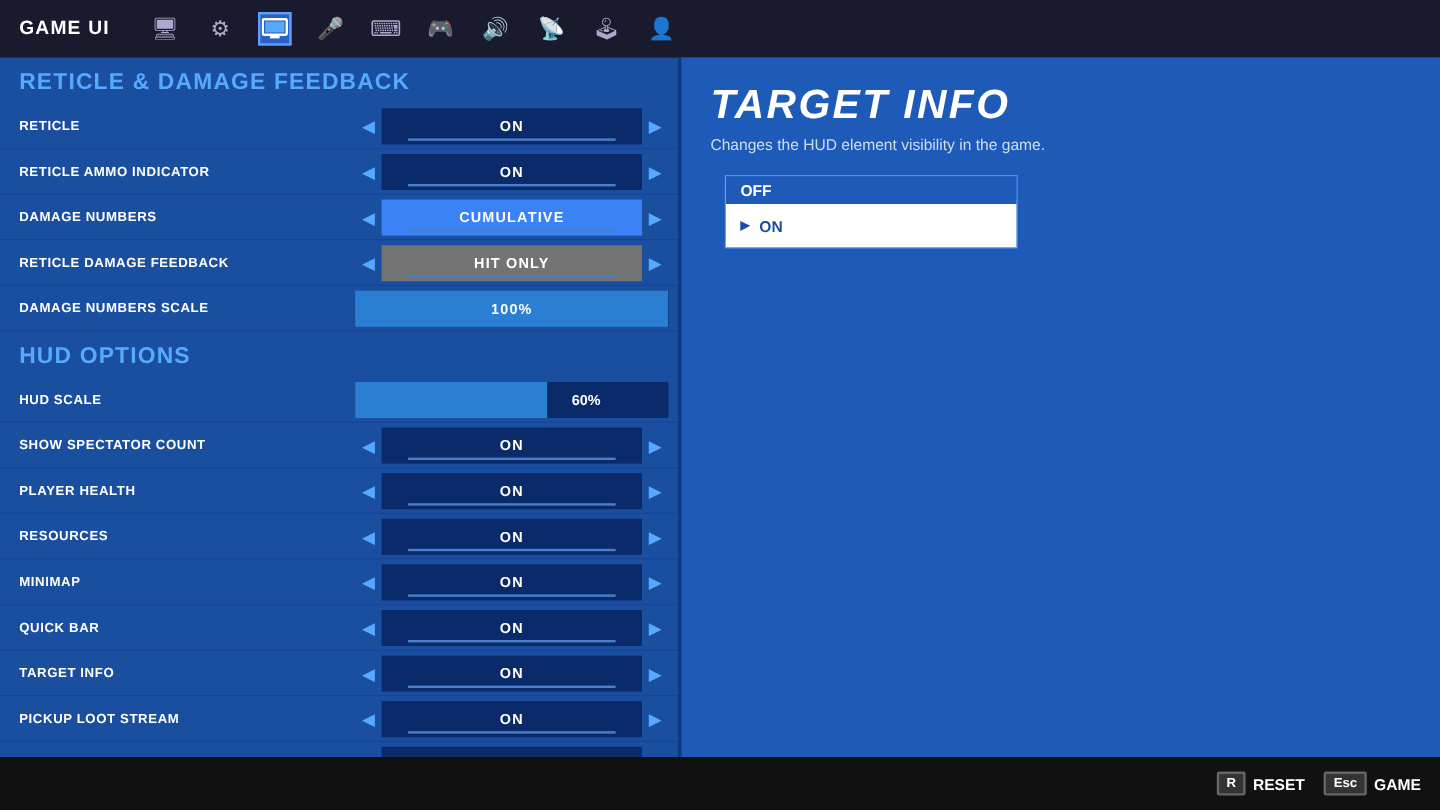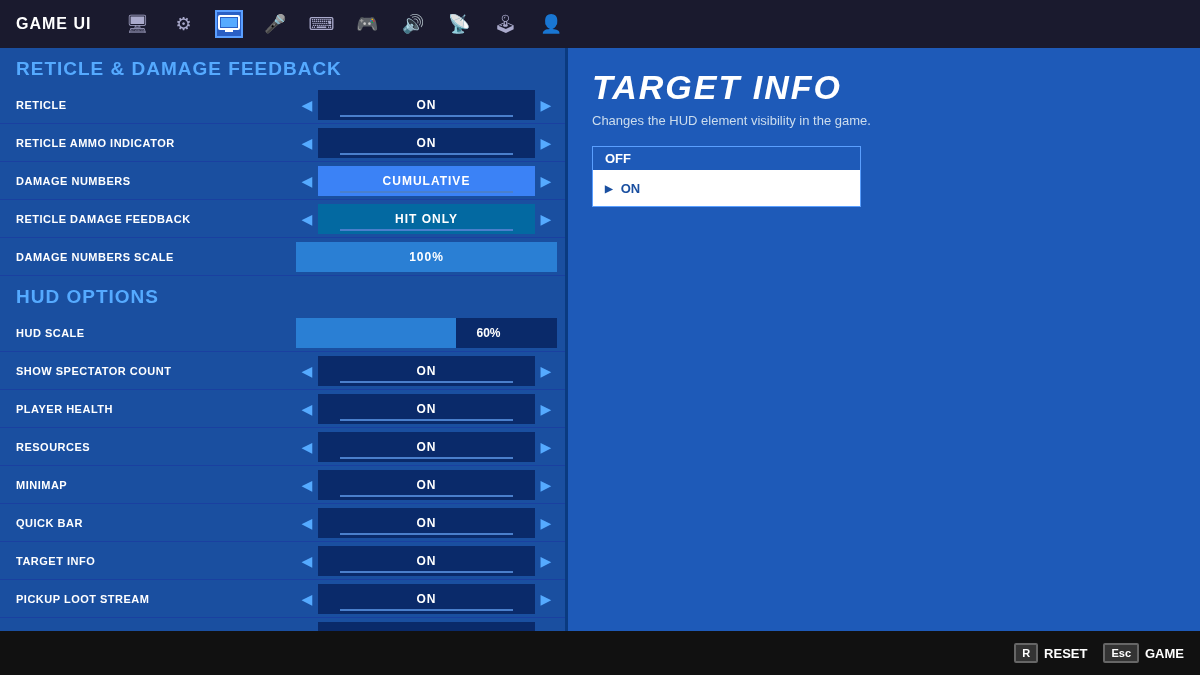--- a/index.html
+++ b/index.html
@@ -143,21 +143,21 @@
     }
 
     
     .value-box.on-box {
       background: #0a2a6a;
     }
     .value-box.cumulative-box {
       background: #3b82f6;
     }
     .value-box.hitonly-box {
-      background: #0369a1;
+      background: #737373;
     }
 
     
     .scale-row .value-box {
       background: linear-gradient(to right, #2a7fd4 0%, #2a7fd4 100%);
       color: #fff;
     }
     .hud-scale-bar {
       flex: 0 0 160px;
       height: 30px;
@@ -221,21 +221,22 @@
     }
     .option-item.selected {
       background: #fff;
       color: #1a4fa0;
     }
     .option-arrow {
       font-size: 10px;
     }
     .options-list {
       border: 1px solid #5a9fff;
-      width: 269px;
+      width: 244px;
+      margin-left: 12px;
     }
 
     
     .bottom-bar {
       position: fixed;
       bottom: 0;
       left: 0;
       width: 1200px;
       height: 44px;
       background: #111;

